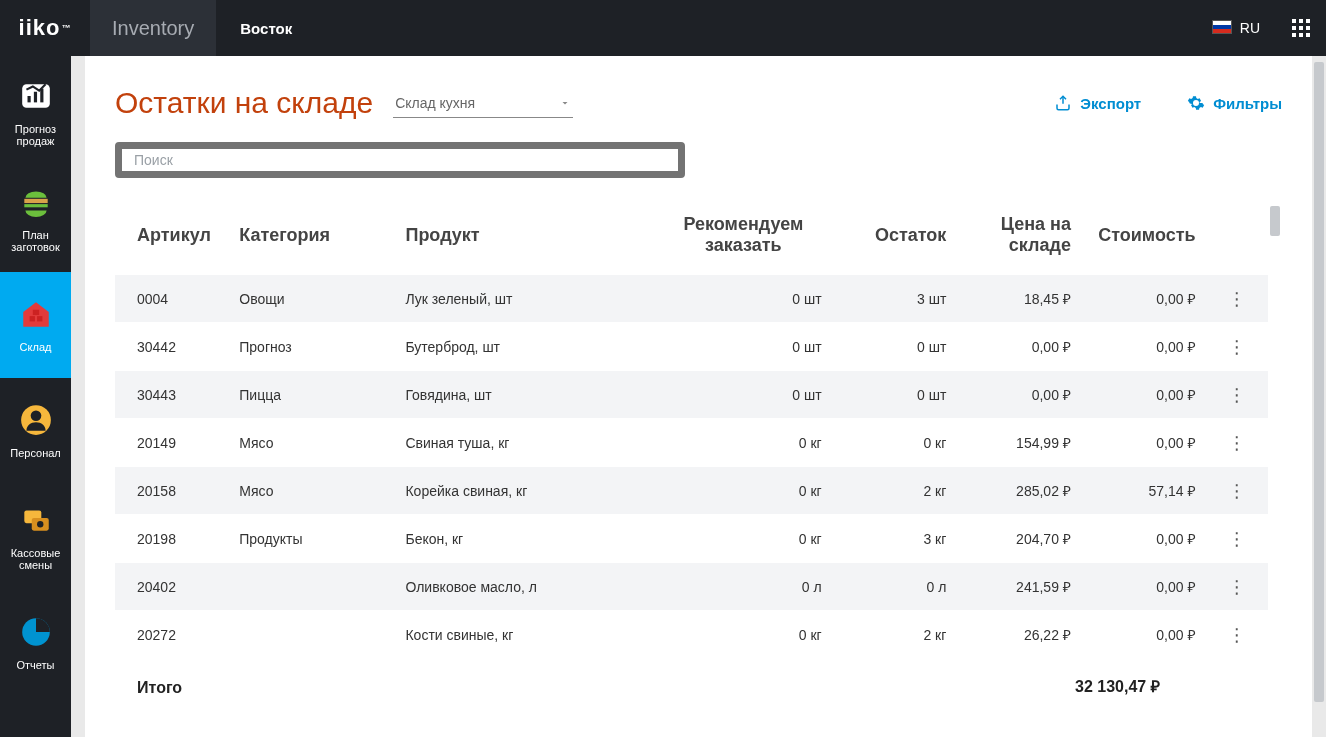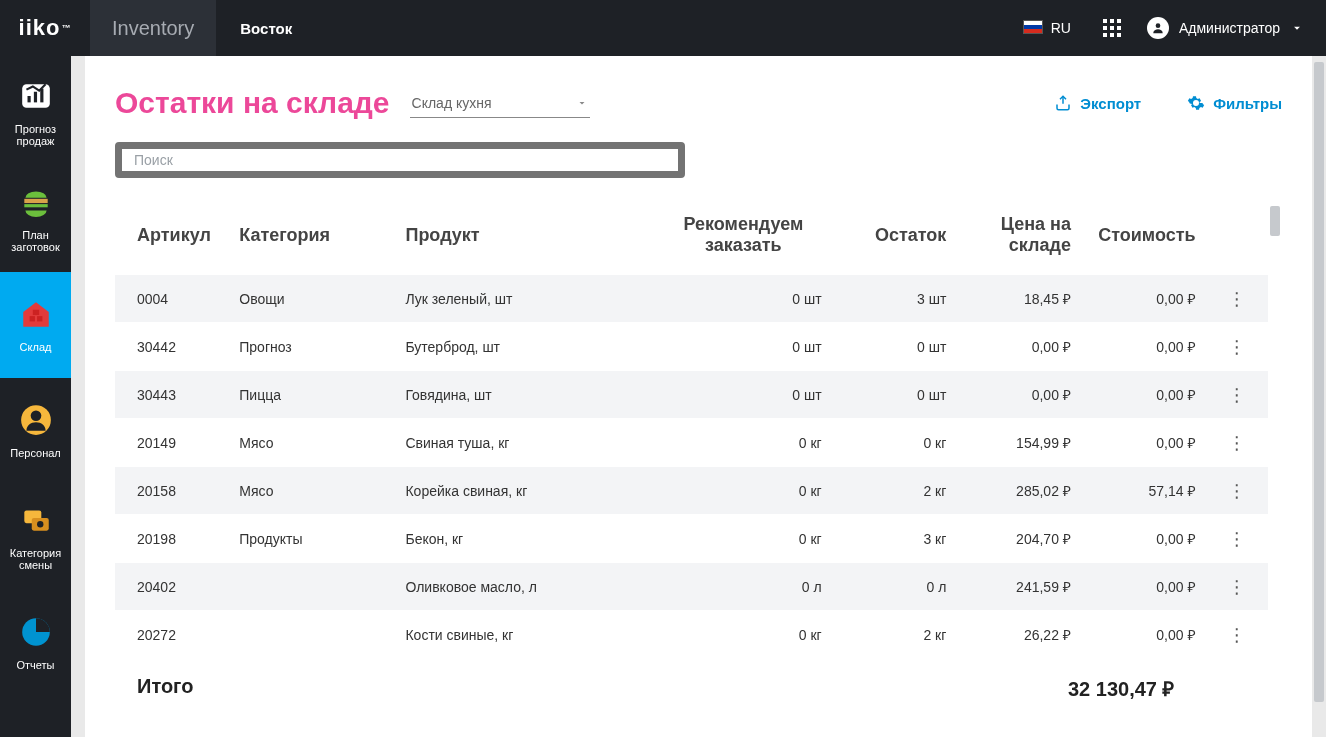--- a/index.html
+++ b/index.html
@@ -33,21 +33,21 @@
   .sidebar-item.active { background:#00aaf0; }
   .sb-icon { width:34px; height:34px; display:flex; align-items:center; justify-content:center; }
   .sb-icon svg { width:34px; height:34px; }
 
   .sbscroll { width:14px; background:#e9e9e9; flex-shrink:0; }
 
   .content { flex:1; display:flex; flex-direction:column; min-width:0; position:relative; }
   .content-inner { flex:1; padding: 30px 30px 10px 30px; display:flex; flex-direction:column; min-height:0; }
 
   .title-row { display:flex; align-items:center; gap:20px; margin-bottom:22px; }
-  .page-title { font-size:30px; font-weight:700; color:#ec4899; }
+  .page-title { font-size:30px; font-weight:400; color:#c2410c; }
   .select-box { width:180px; height:30px; border-bottom:1px solid #888; display:flex; align-items:center; justify-content:space-between; color:#666; font-size:14px; cursor:pointer; padding:0 2px; }
   .title-gap { flex:1; }
   .link-btn { display:flex; align-items:center; gap:8px; color:#008dd2; font-weight:600; cursor:pointer; font-size:15px; margin-left:26px; }
   .link-btn svg { width:18px; height:18px; }
 
   .search-row { margin-bottom:22px; }
   .search-input { width:570px; height:36px; border:7px solid #737373; border-radius:4px; padding:0 12px; font-size:14px; color:#333; }
   .search-input::placeholder { color:#9aa0a6; }
 
   
@@ -67,21 +67,21 @@
   .col-prod { width:250px; }
   .col-rec { width:170px; text-align:right; }
   .col-bal { width:120px; text-align:right; }
   .col-price { width:120px; text-align:right; }
   .col-cost { width:120px; text-align:right; }
   .col-act { width:60px; text-align:center; }
   thead .col-sku { padding-left:22px; }
 
   .more-dots { cursor:pointer; color:#555; font-size:18px; line-height:1; }
 
-  .total-row { display:flex; align-items:flex-start; padding:16px 20px 16px 22px; font-weight:700; font-size:20px; color:#222; }
+  .total-row { display:flex; align-items:flex-end; padding:16px 20px 16px 22px; font-weight:700; font-size:16px; color:#222; }
   .total-row .tgap { flex:1; }
   .total-cost { width:180px; text-align:right; padding-right:88px; white-space:nowrap; }
 
   .tb-scroll { width:14px; display:flex; flex-direction:column; align-items:center; padding:4px 0; flex-shrink:0; }
   .tb-scroll-thumb { width:10px; height:30px; background:#c6c9cd; border-radius:2px; margin-top:2px; }
 
   .rscroll { width:14px; background:#e9e9e9; flex-shrink:0; display:flex; flex-direction:column; align-items:center; }
   .rscroll-thumb { width:10px; height:640px; background:#c6c9cd; border-radius:2px; margin-top:6px; }
 </style>
 </head>
@@ -104,32 +104,20 @@
   <div class="apps-icon">
     <span></span>
       <span></span>
       <span></span>
       <span></span>
       <span></span>
       <span></span>
       <span></span>
       <span></span>
       <span></span>
-  </div>
-  <div class="user-box">
-    <span class="avatar">
-      <svg viewBox="0 0 24 24" width="14" height="14" fill="#1e2126">
-          <circle cx="12" cy="8" r="4"></circle>
-          <path d="M4 20c0-4 4-6 8-6s8 2 8 6v1H4z"></path>
-        </svg>
-    </span>
-    <span>Администратор</span>
-    <svg viewBox="0 0 24 24" width="14" height="14" fill="#fff">
-        <path d="M7 10l5 5 5-5z"></path>
-      </svg>
   </div>
 </div>
 
 <div class="body-area">
   <div class="sidebar">
 
     <div class="sidebar-item">
       <span class="sb-icon">
         <svg viewBox="0 0 32 32" fill="#fff">
             <rect x="3" y="5" width="26" height="22" rx="4"></rect>
@@ -178,21 +166,21 @@
     </div>
 
     <div class="sidebar-item">
       <span class="sb-icon">
         <svg viewBox="0 0 32 32" fill="#f6b73c">
             <rect x="5" y="7" width="16" height="12" rx="2"></rect>
             <rect x="12" y="14" width="16" height="12" rx="2" fill="#d88f1f"></rect>
             <circle cx="20" cy="20" r="3" fill="#1e2126"></circle>
           </svg>
       </span>
-      <span>Категория смены</span>
+      <span>Кассовые смены</span>
     </div>
 
     <div class="sidebar-item">
       <span class="sb-icon">
         <svg viewBox="0 0 32 32">
             <circle cx="16" cy="16" r="13" fill="#0093d0"></circle>
             <path d="M16 16 V3 A13 13 0 0 1 29 16 Z" fill="#1e2126"></path>
           </svg>
       </span>
       <span>Отчеты</span>

